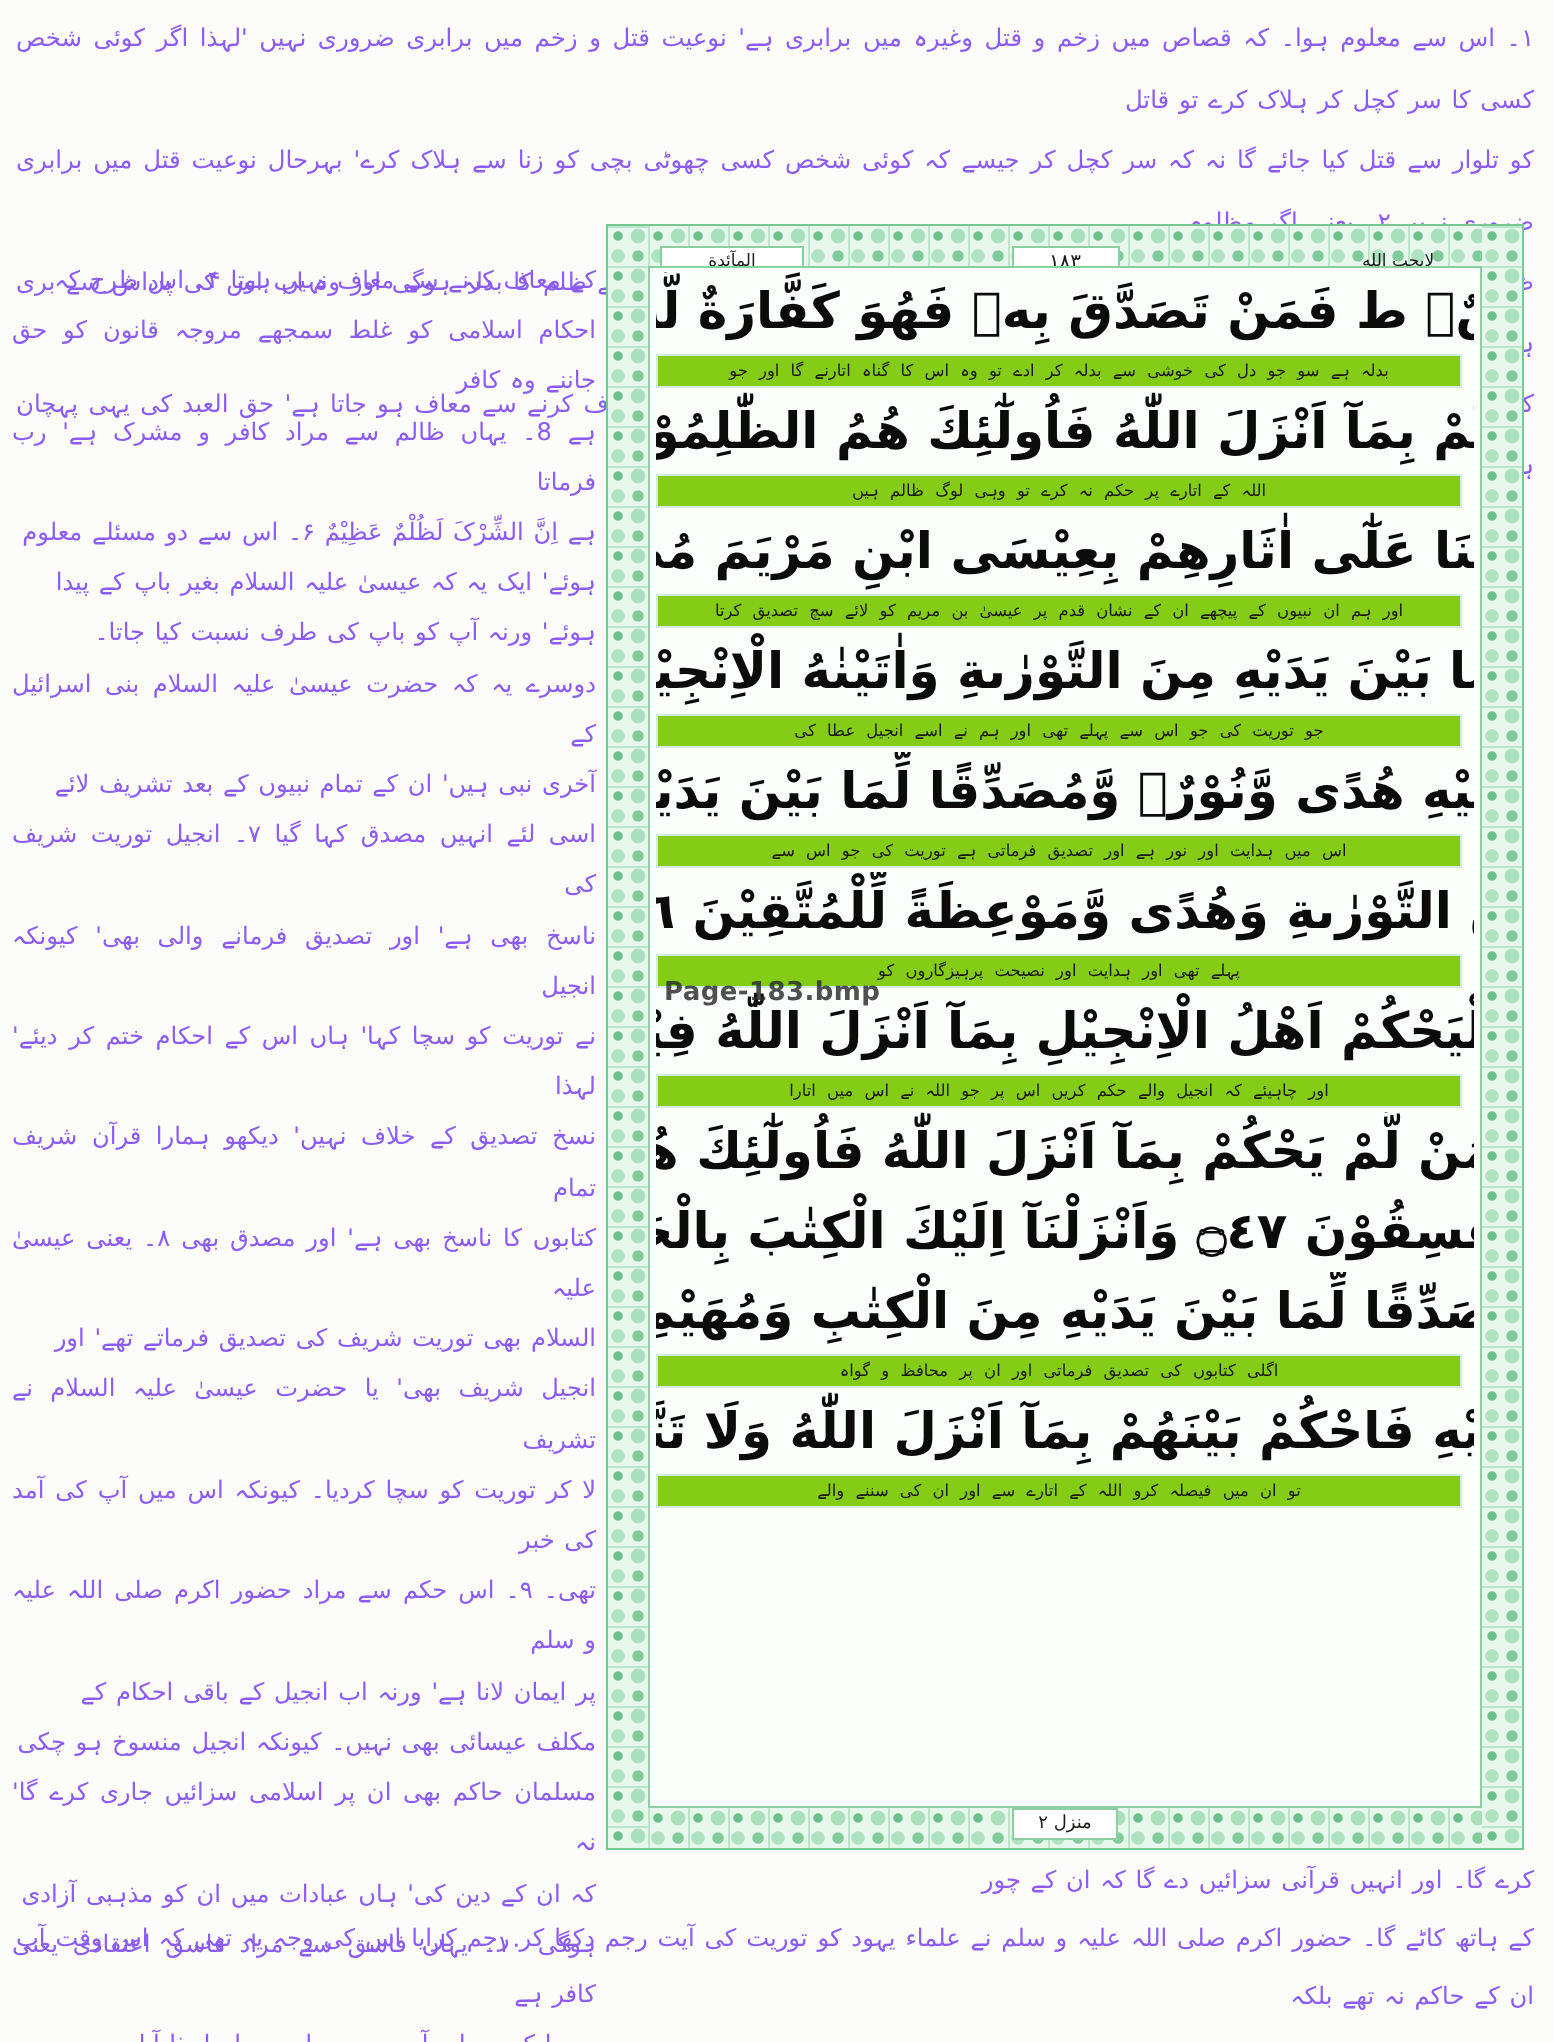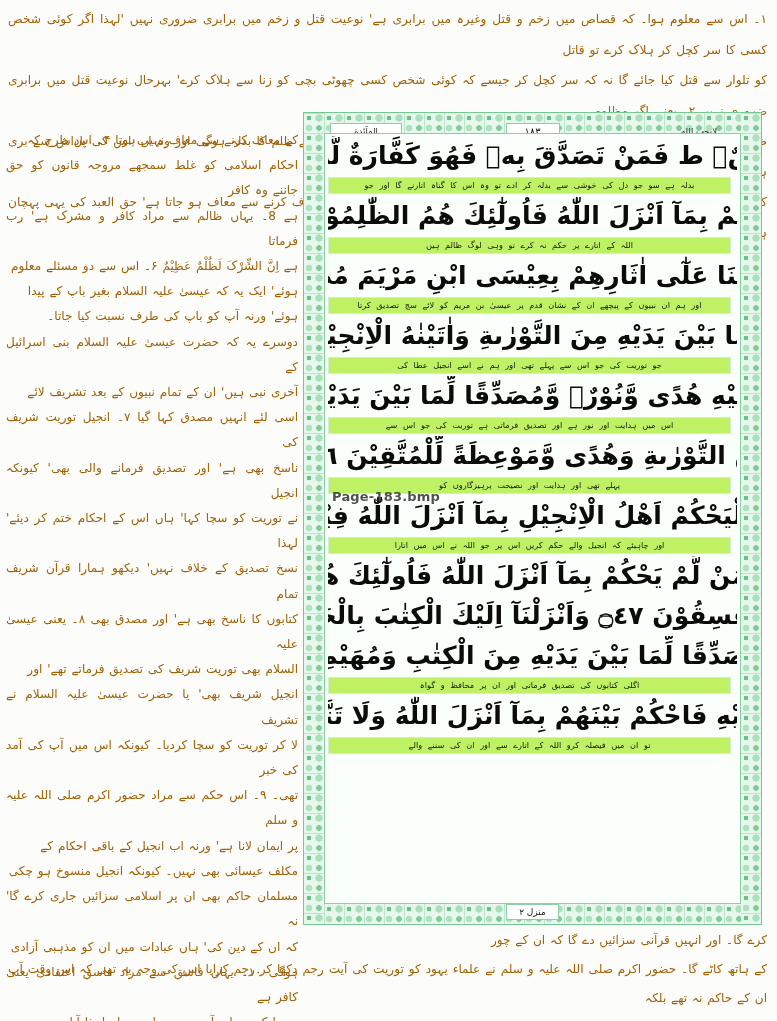--- a/index.html
+++ b/index.html
@@ -9,21 +9,21 @@
     font-family:"DejaVu Sans","Liberation Sans",sans-serif;
     overflow:hidden;position:relative;
   }
   .page{position:absolute;inset:0;background:#fcfcfa;}
 
   
   .commentary{
     position:absolute;
     direction:rtl;
     text-align:justify;
-    color:#a16207;
+    color:#8b5cf6;
     font-family:"DejaVu Sans","Liberation Sans",sans-serif;
     line-height:1.95;
     letter-spacing:.1px;
     word-spacing:1px;
   }
   #commentary-top{
     left:8px;right:10px;top:4px;
     font-size:12.2px;
     line-height:30.5px;
   }
@@ -137,21 +137,21 @@
     color:#0b0b09;
     line-height:38px;
     height:40px;
     white-space:nowrap;
     overflow:hidden;
     letter-spacing:-.4px;
     display:flex;align-items:center;justify-content:center;
   }
   .trans-line{
     direction:rtl;text-align:right;
-    background:#bef264;
+    background:#84cc16;
     border:1px solid #cfeedd;
     font-size:8.2px;
     color:#181815;
     line-height:13px;
     height:15px;
     margin:1px 6px 2px 0;
     white-space:nowrap;overflow:hidden;
     display:flex;align-items:center;justify-content:center;
     word-spacing:3px;
   }

